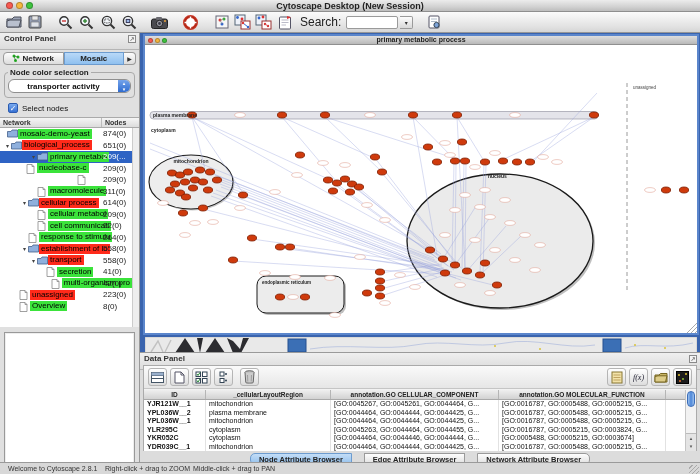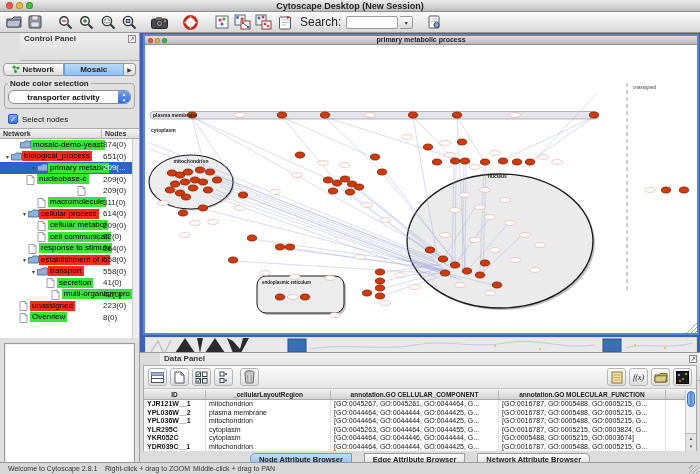--- a/index.html
+++ b/index.html
@@ -22,22 +22,22 @@
     display:flex; align-items:center; gap:2px; padding:0 4px;}
   .tbtn { width:19px; height:17px; display:flex; align-items:center; justify-content:center; }
   .tsep { width:8px; }
   .search-label{ font-size:12px; color:#222; margin:0 3px 0 4px; }
   .search-input{ width:52px; height:13px; border:1px solid #9a9a9a; border-radius:2px; background:#fff; font-size:8px; padding:0 2px;}
   .search-drop{ width:13px; height:13px; border:1px solid #9a9a9a; border-left:none; background:linear-gradient(#fdfdfd,#d8d8d8); font-size:6px; color:#333; display:flex; align-items:center; justify-content:center; border-radius:0 2px 2px 0;}
 
   
   .control-panel { position:absolute; left:0; top:33px; width:140px; height:429px;
     background:#e0e0e0; border-right:1px solid #9a9a9a; }
-  .panel-title { height:28px; font-size:8px; font-weight:bold; color:#333; padding:1px 4px;
-    background:linear-gradient(#efefef,#dcdcdc); border-bottom:1px solid #b5b5b5; position:relative;margin-left:20px;}
+  .panel-title { height:17px; font-size:8px; font-weight:bold; color:#333; padding:1px 4px;
+    background:linear-gradient(#efefef,#dcdcdc); border-bottom:1px solid #b5b5b5; position:relative;}
   .float-ico { position:absolute; right:3px; top:2px; width:8px; height:8px; border:1px solid #8a8a8a; font-size:6px; line-height:6px; text-align:center; color:#777; background:#f4f4f4;}
   .cp-tabs { height:16px; display:flex; align-items:center; padding:2px 3px; gap:0; }
   .cp-tab { flex:1; height:13px; font-size:8px; font-weight:bold; color:#222; display:flex; align-items:center; justify-content:center; gap:2px;
     background:linear-gradient(#fdfdfd,#dcdcdc); border:1px solid #9a9a9a; }
   .cp-tab.first{ border-radius:4px 0 0 4px;}
   .cp-tab.active { background:linear-gradient(#b9d9f8,#8fc0ef); border-color:#6d9ccf; }
   .cp-tab-arrow { width:12px; height:13px; border:1px solid #9a9a9a; border-left:none; border-radius:0 4px 4px 0;
     background:linear-gradient(#fdfdfd,#dcdcdc); font-size:6px; display:flex; align-items:center; justify-content:center; color:#333;}
   fieldset.colorsel { margin:2px 4px; border:1px solid #aaa; border-radius:4px; padding:2px 3px 4px; }
   fieldset.colorsel legend { font-size:8px; font-weight:bold; color:#222; padding:0 2px; }
@@ -263,21 +263,21 @@
     <div class="checkrow">
       <div class="checkbox">✓</div>
       <span class="checklabel">Select nodes</span>
     </div>
     <div class="tree-header">
       <div class="c1">Network</div>
       <div>Nodes</div>
     </div>
     <div style="position:relative; height:0;">
       <div class="tree" style="top:0;">
-          <div class="tree-row" style="padding-left: 13px;">
+          <div class="tree-row" style="padding-left: 0;">
             <span class="tri"></span>
             <span class="tree-ico">
               <svg width="11" height="9">
                 <path d="M0.5 2.5 L4 2.5 L5 1 L10.5 1 L10.5 8 L0.5 8 Z" fill="#8fb0dd" stroke="#44618c" stroke-width="0.8"></path>
               </svg>
             </span>
             <span class="tree-label" style="background: rgb(59, 227, 59);">mosaic-demo-yeast</span>
             <span class="tree-count">874(0)</span>
           </div>
           <div class="tree-row" style="padding-left: 4px;">

